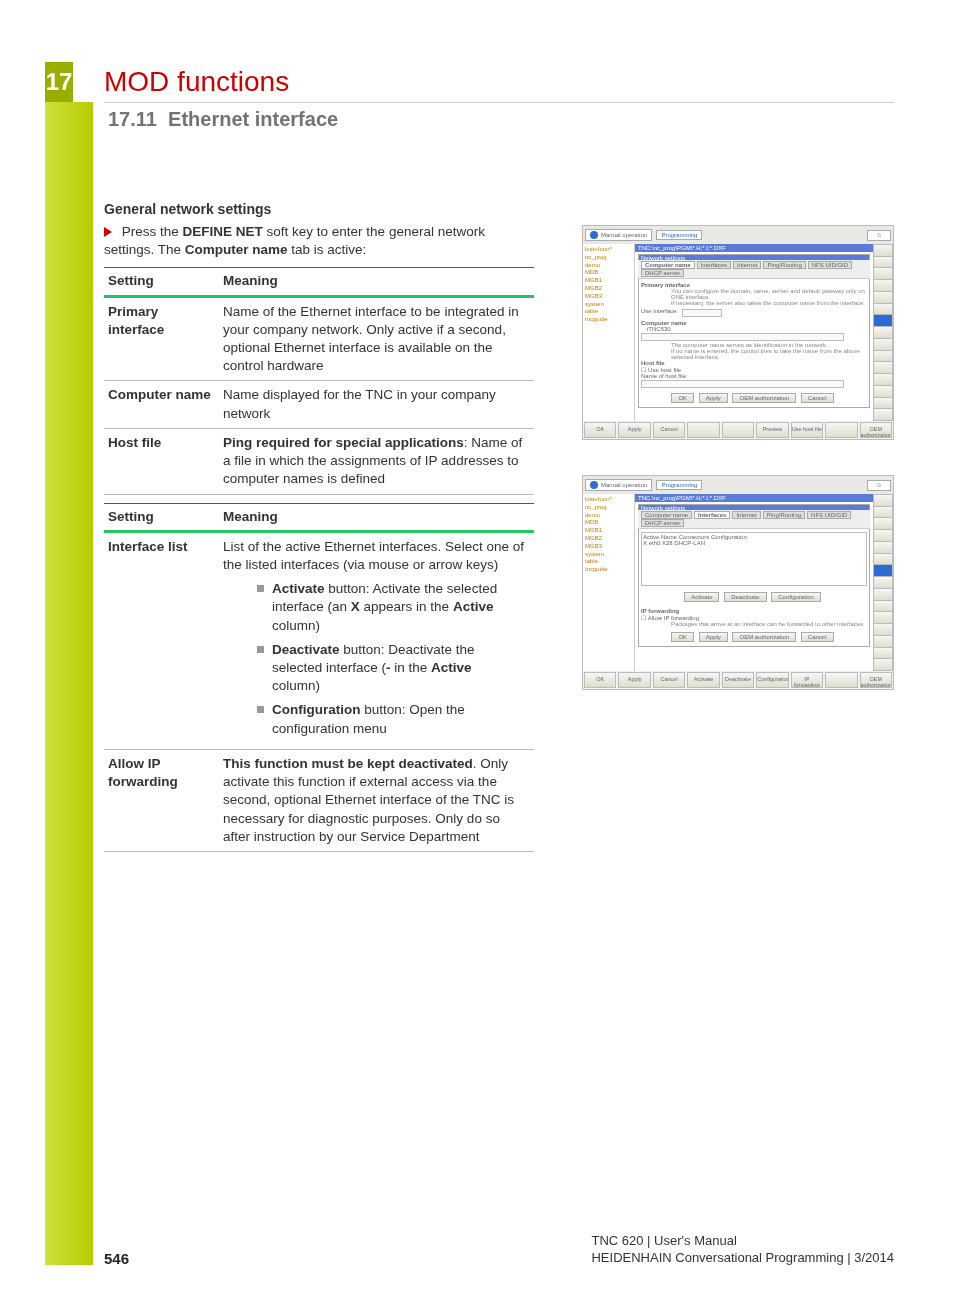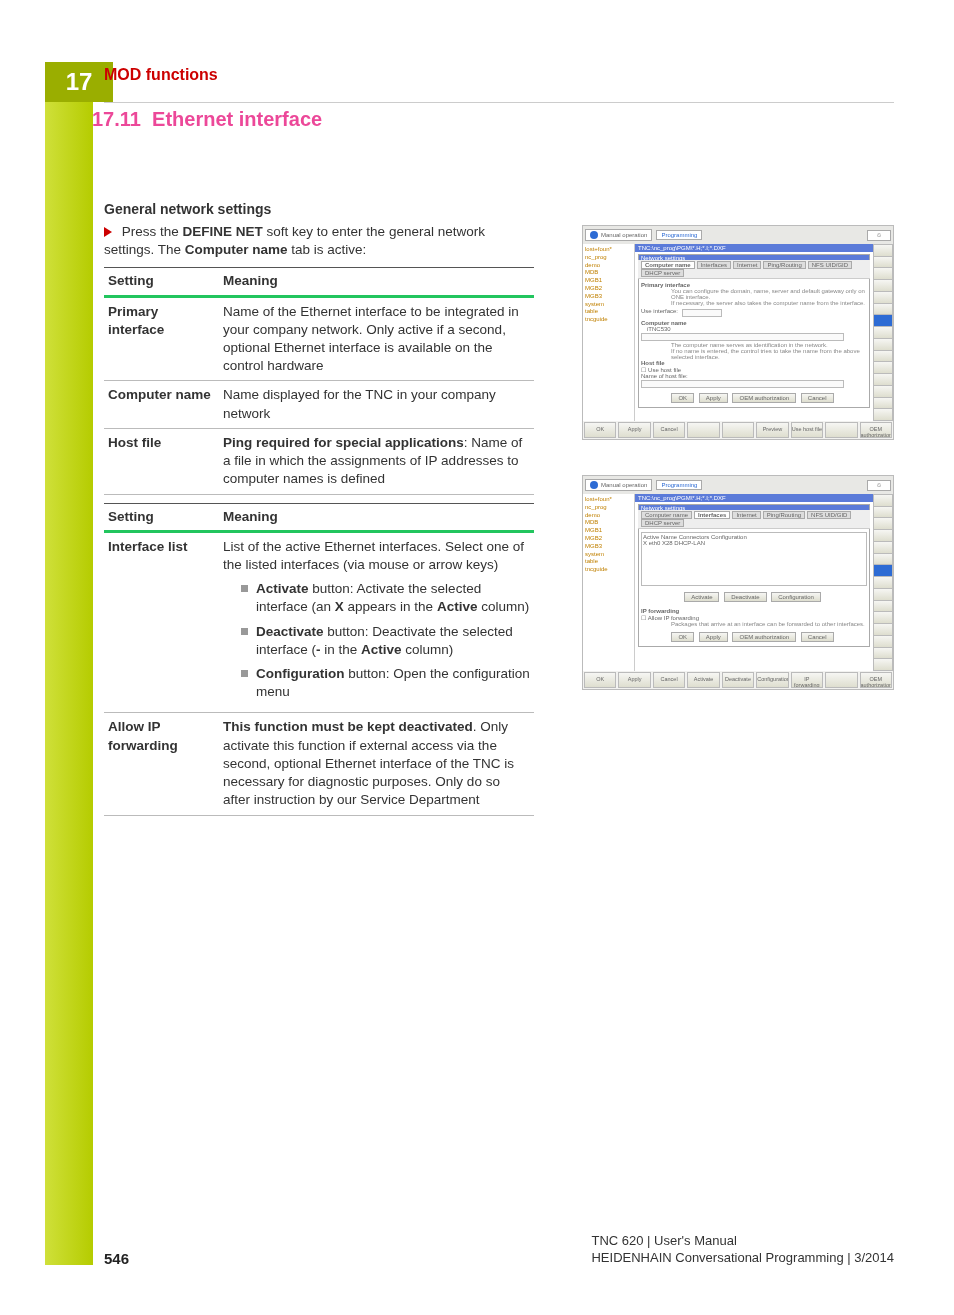--- a/index.html
+++ b/index.html
@@ -14,21 +14,21 @@
   .page {
     position: relative;
     width: 954px;
     height: 1315px;
     padding: 60px 60px 50px 60px;
   }
   .tab-badge {
     position: absolute;
     top: 62px;
     left: 45px;
-    width: 68px;
+    width: 28px;
     height: 40px;
     background: #9aae00;
     color: #fff;
     font-size: 24px;
     font-weight: bold;
     display: flex;
     align-items: center;
     justify-content: center;
   }
   .side-stripe {
@@ -37,28 +37,28 @@
     left: 45px;
     width: 48px;
     bottom: 50px;
     background: linear-gradient(to right, #cfe03a, #b5cc00);
   }
   .chapter-title {
     position: absolute;
     top: 66px;
     left: 104px;
     color: #cc0000;
-    font-size: 16px;
-    font-weight: bold;
+    font-size: 28px;
+    font-weight: normal;
   }
   .section-title {
     position: absolute;
     top: 108px;
-    left: 92px;
-    color: #ec4899;
+    left: 108px;
+    color: #737373;
     font-size: 20px;
     font-weight: bold;
   }
   .rule {
     position: absolute;
     top: 102px;
     left: 104px;
     right: 60px;
     height: 1px;
     background: #ccc;
@@ -109,21 +109,21 @@
     border-top: 1px solid #555;
     padding: 4px 4px;
   }
   table.settings td {
     border-bottom: 1px solid #bbb;
     padding: 5px 4px;
     vertical-align: top;
   }
   table.settings td.c1 { width: 115px; font-weight: bold; }
   .sublist { padding-left: 18px; }
-  .sublist .row { display: flex; align-items: flex-start; margin: 6px 0; }
+  .sublist .row { display: flex; align-items: flex-start; margin: 6px 16px; }
   .screenshot {
     position: absolute;
     right: 60px;
     width: 312px;
     border: 1px solid #bbb;
     background: #f2f2f0;
     font-size: 6px;
     color: #666;
   }
   .shot1 { top: 225px; height: 215px; }

